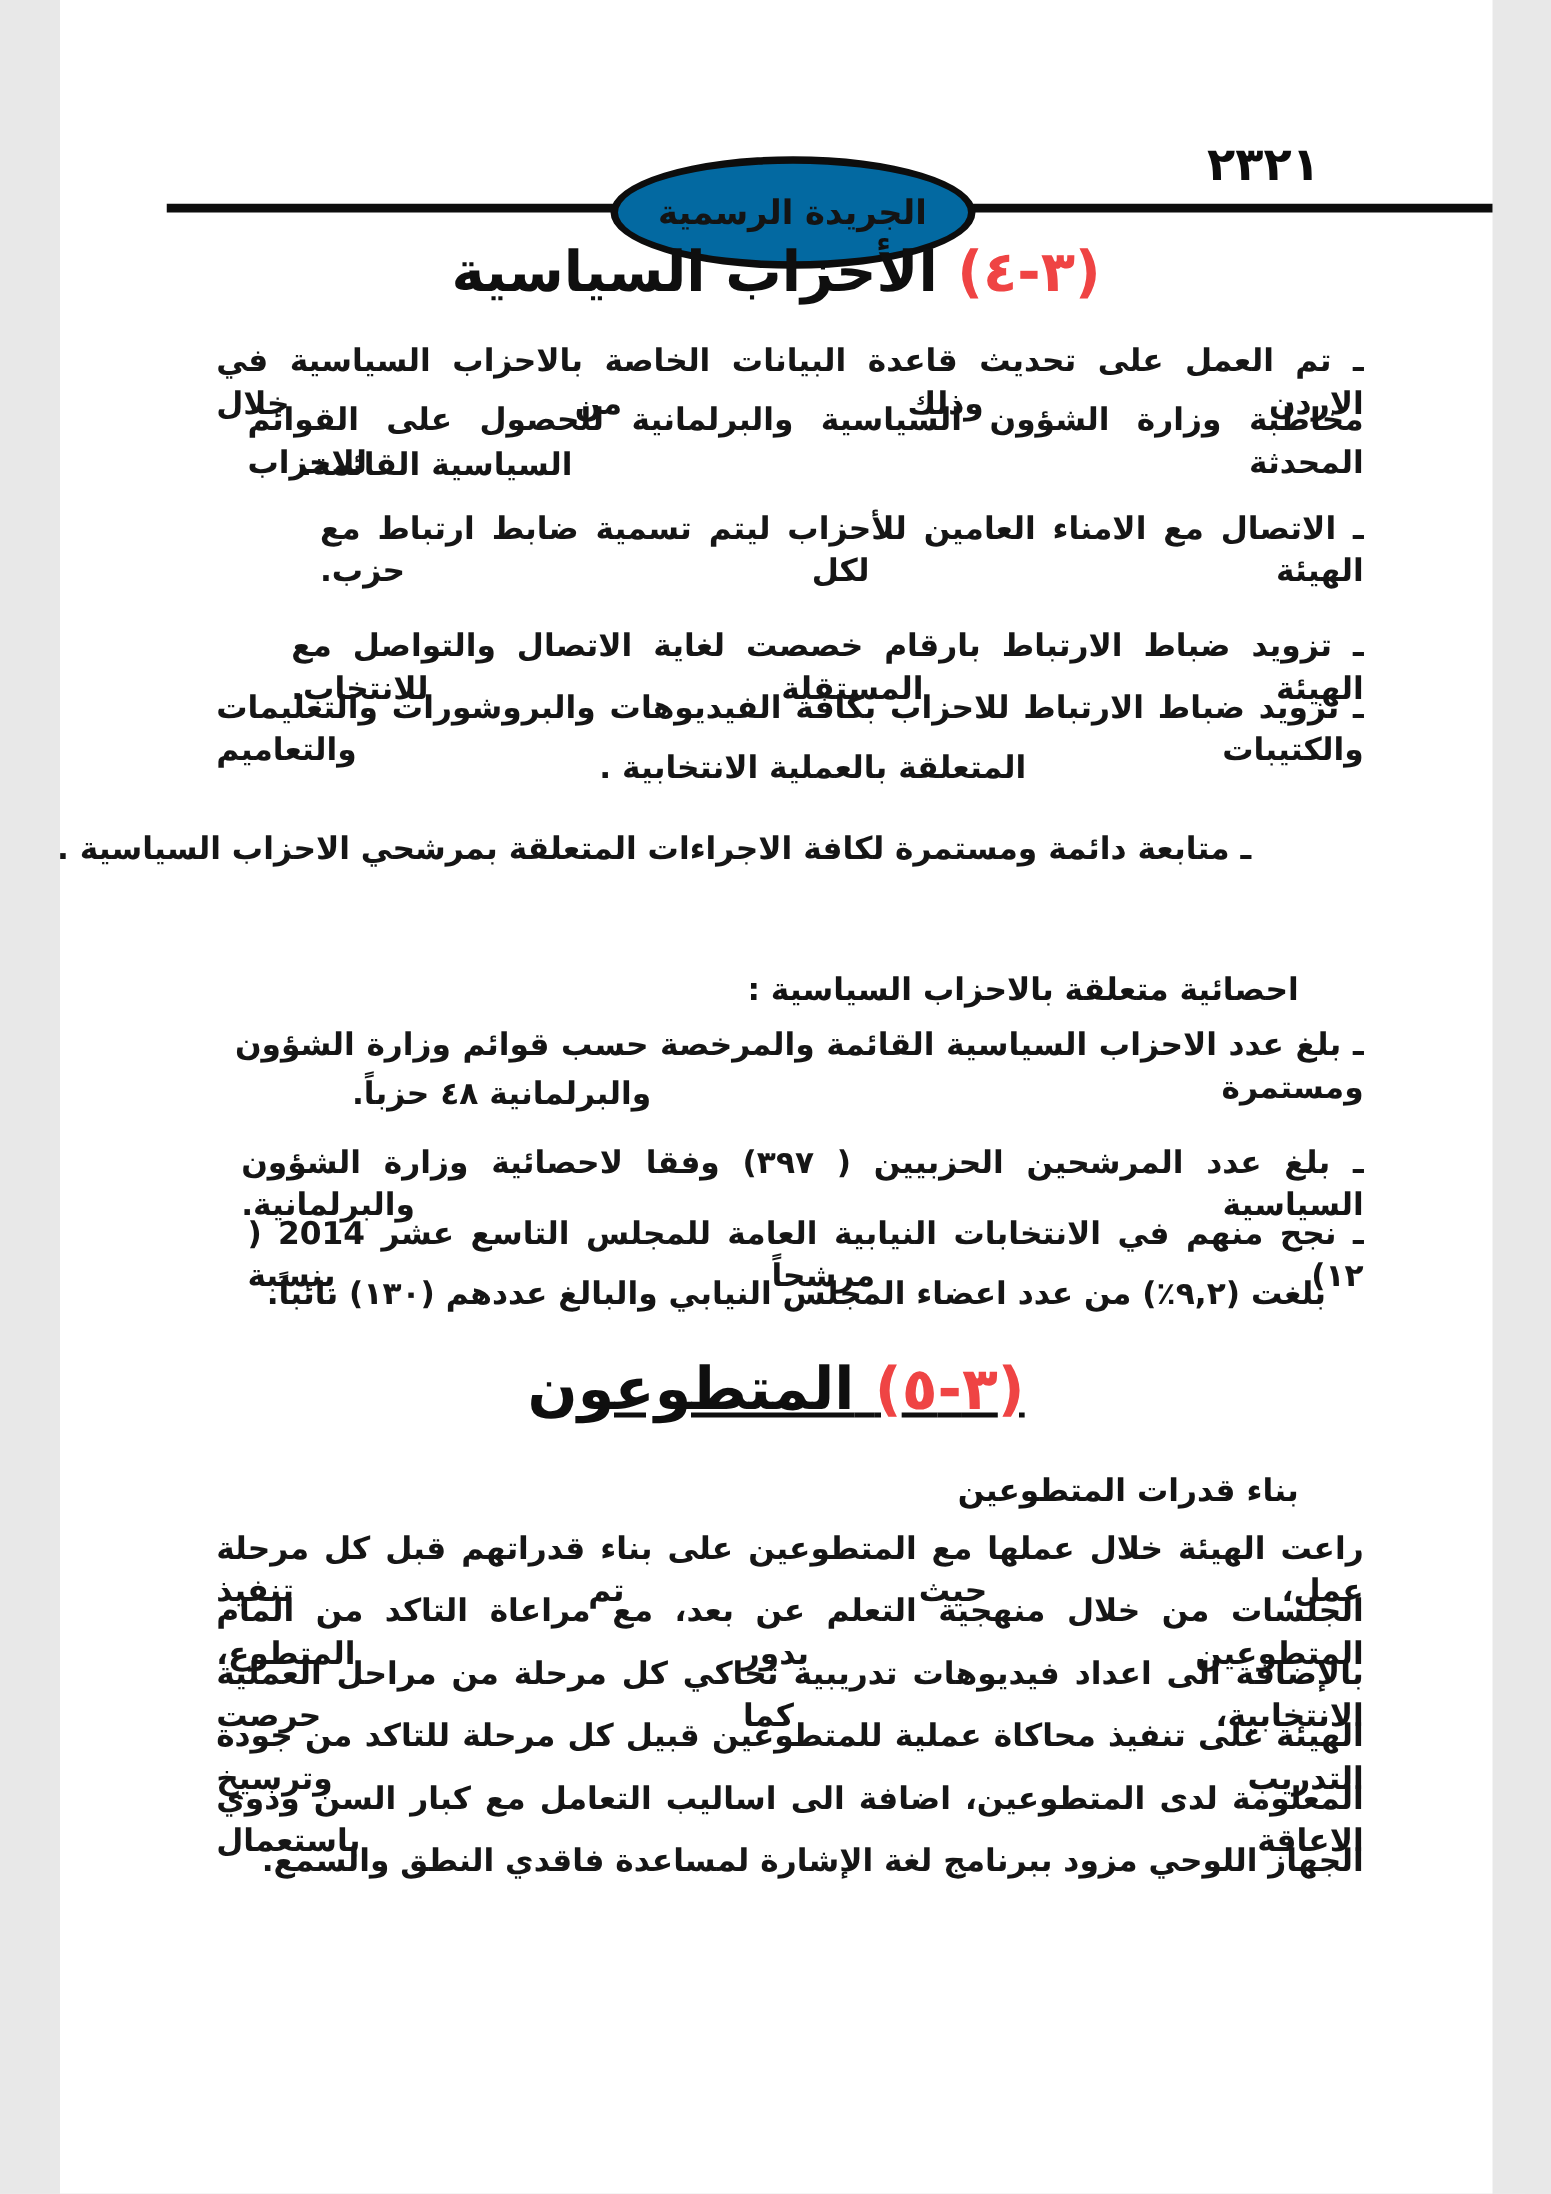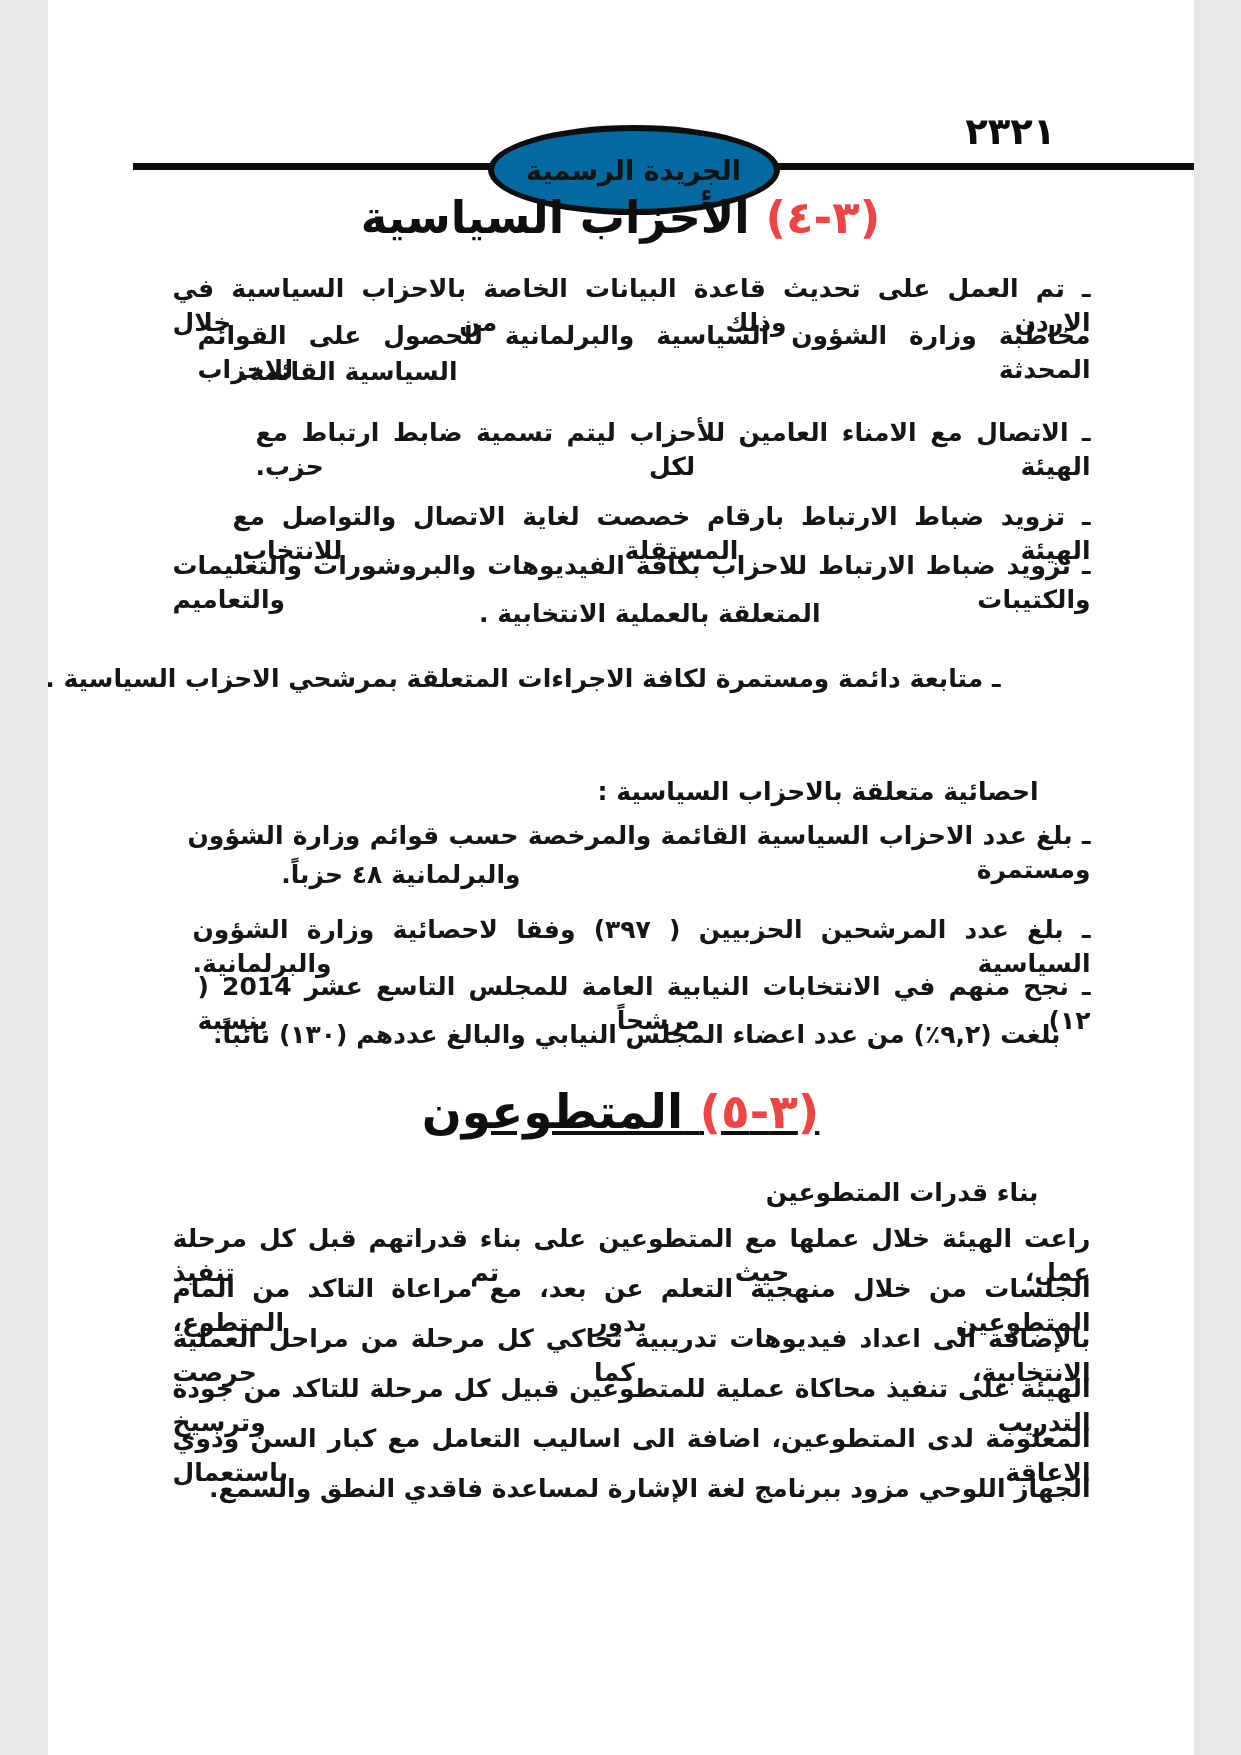--- a/index.html
+++ b/index.html
@@ -67,21 +67,21 @@
 
   <div class="sec-heading h1">
     <span class="secnum">(٣-٤)</span>
     <span>الأحزاب السياسية</span>
   </div>
 
   <div class="line full" style="top:272px;">ـ تم العمل على تحديث قاعدة البيانات الخاصة بالاحزاب السياسية في الاردن وذلك من خلال</div>
   <div class="line full" style="top:319px;margin-left:25px;">مخاطبة وزارة الشؤون السياسية والبرلمانية للحصول على القوائم المحدثة للاحزاب</div>
   <div class="line" style="top:355px;margin-right:633px;">السياسية القائمة.</div>
 
-  <div class="line full" style="top:416px;margin-left:83px;">ـ الاتصال مع الامناء العامين للأحزاب ليتم تسمية ضابط ارتباط مع الهيئة لكل حزب.</div>
+  <div class="line full" style="top:406px;margin-left:83px;">ـ الاتصال مع الامناء العامين للأحزاب ليتم تسمية ضابط ارتباط مع الهيئة لكل حزب.</div>
 
   <div class="line full" style="top:500px;margin-left:60px;">ـ تزويد ضباط الارتباط بارقام خصصت لغاية الاتصال والتواصل مع الهيئة المستقلة للانتخاب.</div>
 
   <div class="line full" style="top:549px;">ـ تزويد ضباط الارتباط للاحزاب بكافة الفيديوهات والبروشورات والتعليمات والكتيبات والتعاميم</div>
   <div class="line" style="top:597px;margin-right:270px;">المتعلقة بالعملية الانتخابية .</div>
 
   <div class="line" style="top:662px;margin-right:90px;">ـ متابعة دائمة ومستمرة لكافة الاجراءات المتعلقة بمرشحي الاحزاب السياسية .</div>
 
   <div class="subheading" style="top:777px;margin-right:52px;">احصائية  متعلقة بالاحزاب السياسية :</div>
 

